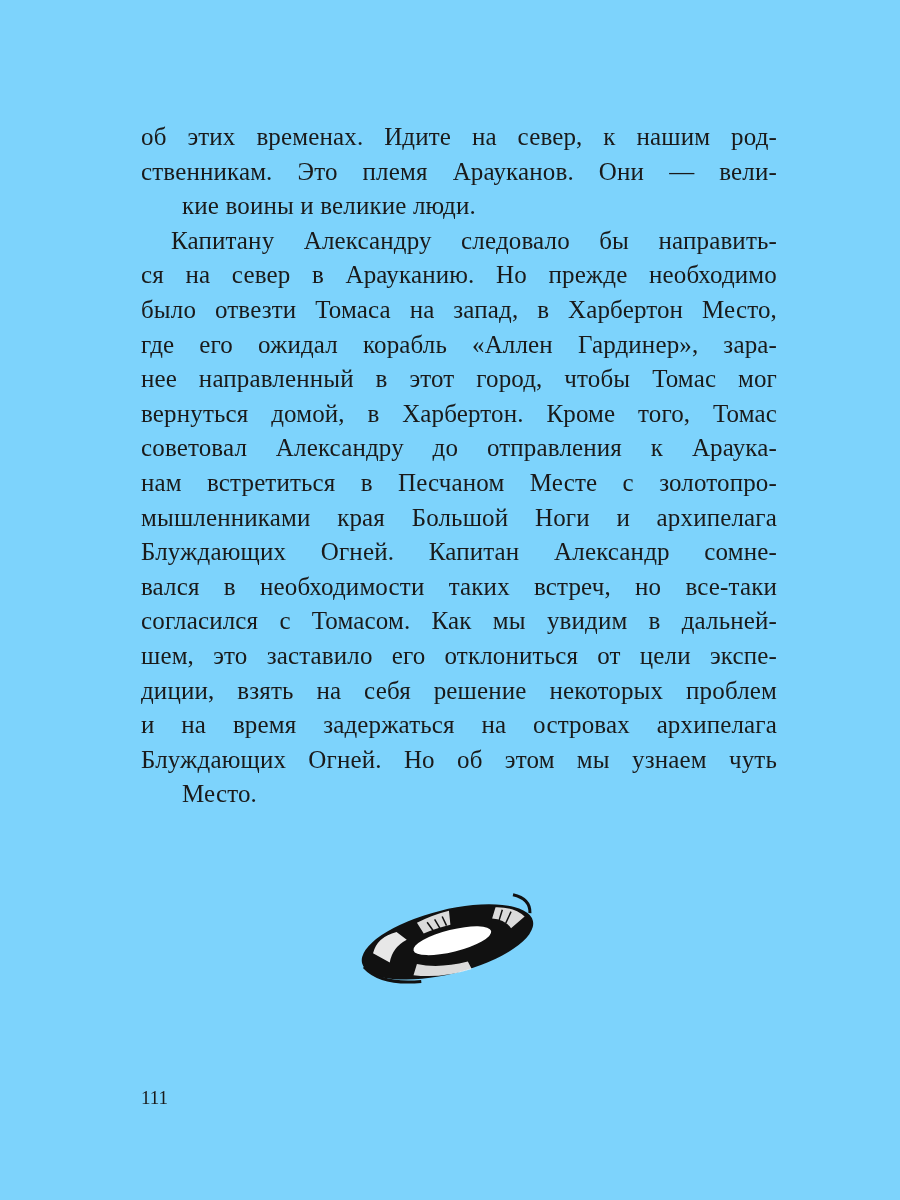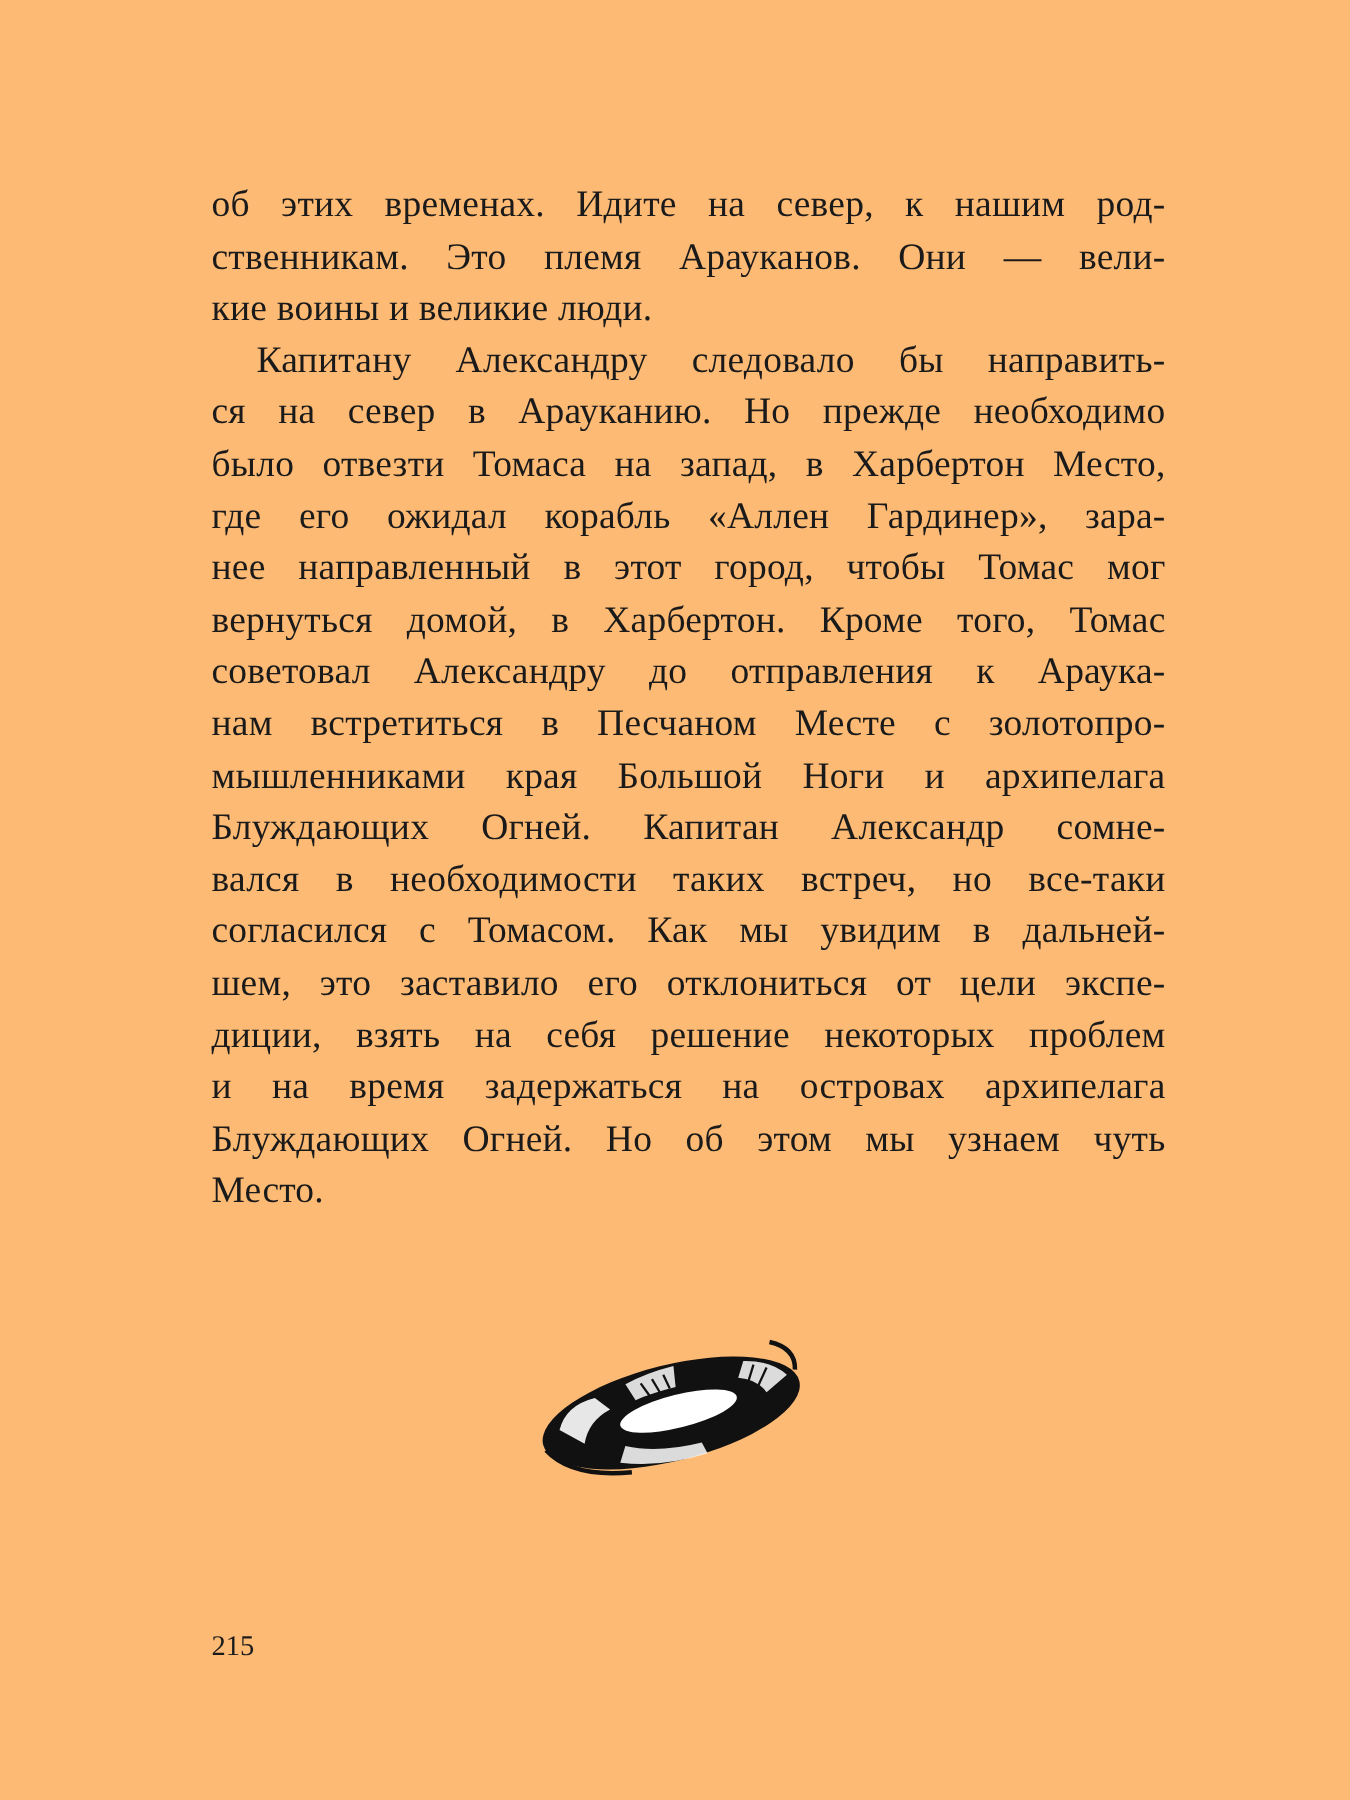--- a/index.html
+++ b/index.html
@@ -12,21 +12,21 @@
     height: 1200px;
     position: relative;
     overflow: hidden;
     color: #1a1a1a;
     font-family: "Liberation Serif", "DejaVu Serif", serif;
   }
   .page {
     position: absolute;
     left: 0; top: 0;
     width: 900px; height: 1200px;
-    background: #fdba74;
+    background: #7dd3fc;
   }
   .text-block {
     position: absolute;
     left: 141px;
     top: 120px;
     width: 636px;
   }
   .line {
     display: block;
     height: 34.6px;
@@ -36,20 +36,21 @@
     text-align-last: justify;
     white-space: nowrap;
     letter-spacing: 0.15px;
     overflow: visible;
   }
   .line.indent {
     padding-left: 30px;
   }
   .line.last {
     text-align-last: left;
+    margin-left: 41px;
   }
   
   .line .inner {
     display: inline-block;
     width: 100%;
     text-align: justify;
     text-align-last: justify;
     white-space: normal;
   }
   .line.last .inner {
@@ -119,14 +120,14 @@
 
         <path d="M8 56 Q20 78 60 84" stroke="#111" stroke-width="3" fill="none"></path>
         <path d="M182 44 Q186 30 170 22" stroke="#111" stroke-width="3" fill="none"></path>
 
         <path d="M80 28 L84 38 M88 27 L91 37 M96 26 L98 36" stroke="#111" stroke-width="1.5"></path>
         <path d="M156 34 L150 44 M164 38 L156 48" stroke="#111" stroke-width="1.5"></path>
       </g>
     </svg>
   </div>
 
-  <div class="page-number">215</div>
+  <div class="page-number">111</div>
 </div>
 
 </body></html>

